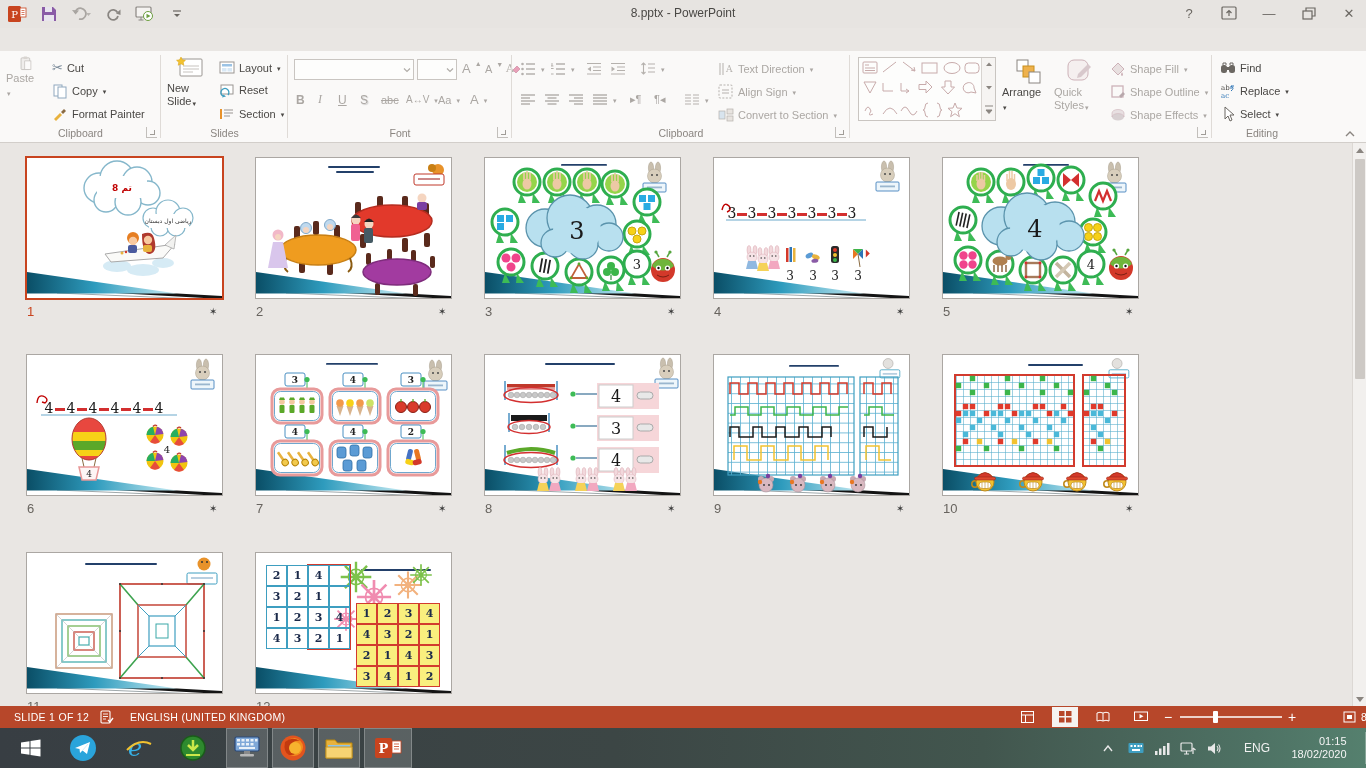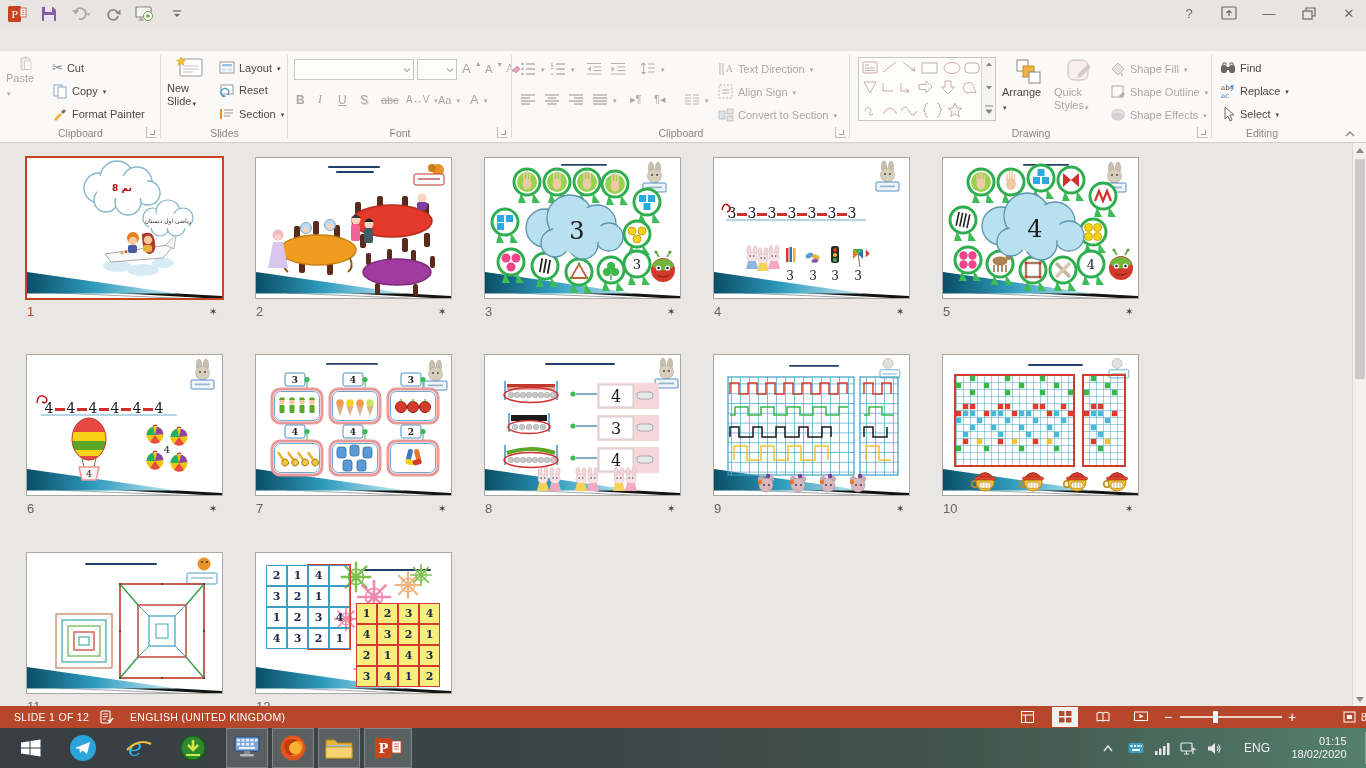--- a/index.html
+++ b/index.html
@@ -147,20 +147,21 @@
   <path d="M0,-9 V9 M-9,0 H9 M-6.5,-6.5 L6.5,6.5 M-6.5,6.5 L6.5,-6.5" stroke="currentColor" stroke-width="1.4" fill="none"></path>
   <circle r="4.5" fill="none" stroke="currentColor" stroke-width="0.9"></circle>
   <circle r="1.8" fill="currentColor"></circle>
 </g>
 </defs>
 </svg>
 
 <div id="app">
 
   <div class="abs tb">
+    <div class="tb-title abs">8.pptx - PowerPoint</div>
     <div class="qat abs">
       <span class="qbtn">
         <svg width="20" height="20" viewBox="0 0 20 20">
             <rect x="1" y="2" width="13" height="16" rx="1.5" fill="#C8441F"></rect>
             <text x="7.5" y="14" text-anchor="middle" font-size="10" fill="#fff" font-family="Liberation Sans">P</text>
             <rect x="13" y="4" width="6" height="9" fill="#fff" stroke="#C8441F" stroke-width="0.8"></rect>
             <path d="M14.5,6.5 h3 M14.5,8.5 h3 M14.5,10.5 h3" stroke="#C8441F" stroke-width="0.7"></path>
           </svg>
       </span>
       <span class="qbtn">
@@ -484,21 +485,20 @@
           <span class="car">▾</span>
       </div>
       <div class="sbtn dis" style="left:260px;top:53px">
         <svg class="i16" viewBox="0 0 16 16">
             <ellipse cx="8" cy="10" rx="6" ry="3.5" fill="#D8D0D2"></ellipse>
             <path d="M2,10 a6,3.5 0 0 1 12,0 l0,-4 a6,3.5 0 0 0 -12,0 z" fill="#E8E0E2" stroke="#CDB2B8" stroke-width="0.6"></path>
           </svg>
         <span>Shape Effects</span>
           <span class="car">▾</span>
       </div>
-      <div class="glabel">Drawing</div>
       <div class="launch" style="right:4px"></div>
       <div class="gsep" style="right:0"></div>
     </div>
 
     <div class="grp" style="left:1212px;width:100px">
       <div class="sbtn" style="left:8px;top:6px">
         <svg class="i16" viewBox="0 0 16 16">
             <rect x="1" y="5" width="6" height="8" rx="2.5" fill="#6B6762"></rect>
             <rect x="9" y="5" width="6" height="8" rx="2.5" fill="#6B6762"></rect>
             <rect x="6" y="7" width="4" height="3" fill="#6B6762"></rect>

